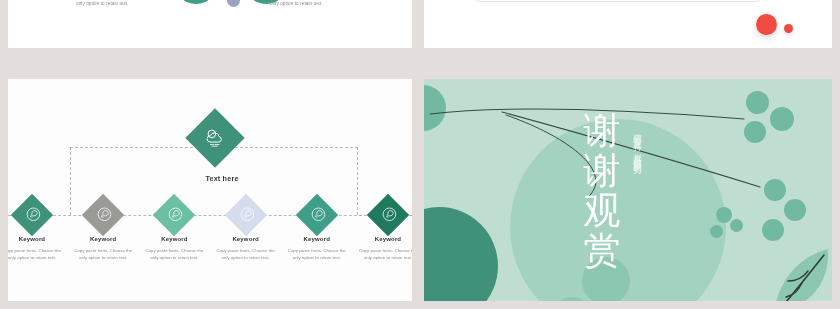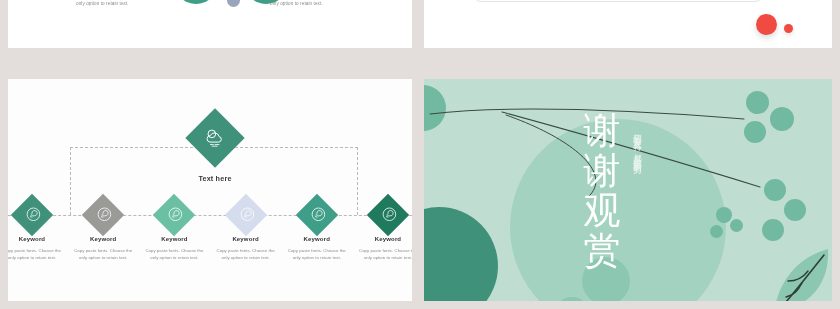--- a/index.html
+++ b/index.html
@@ -130,21 +130,21 @@
   }
 
   
   .dia-main {
     left: 186px; top: 38px;
     width: 42px; height: 42px;
     background: #3f9279;
   }
   .main-caption {
     position: absolute;
-    left: 136px; top: 95px;
+    left: 143px; top: 95px;
     width: 142px;
     text-align: center;
     font-size: 7.2px;
     font-weight: bold;
     color: #3a3a3a;
     letter-spacing: .2px;
   }
 
   
   .node { position: absolute; top: 0; }

